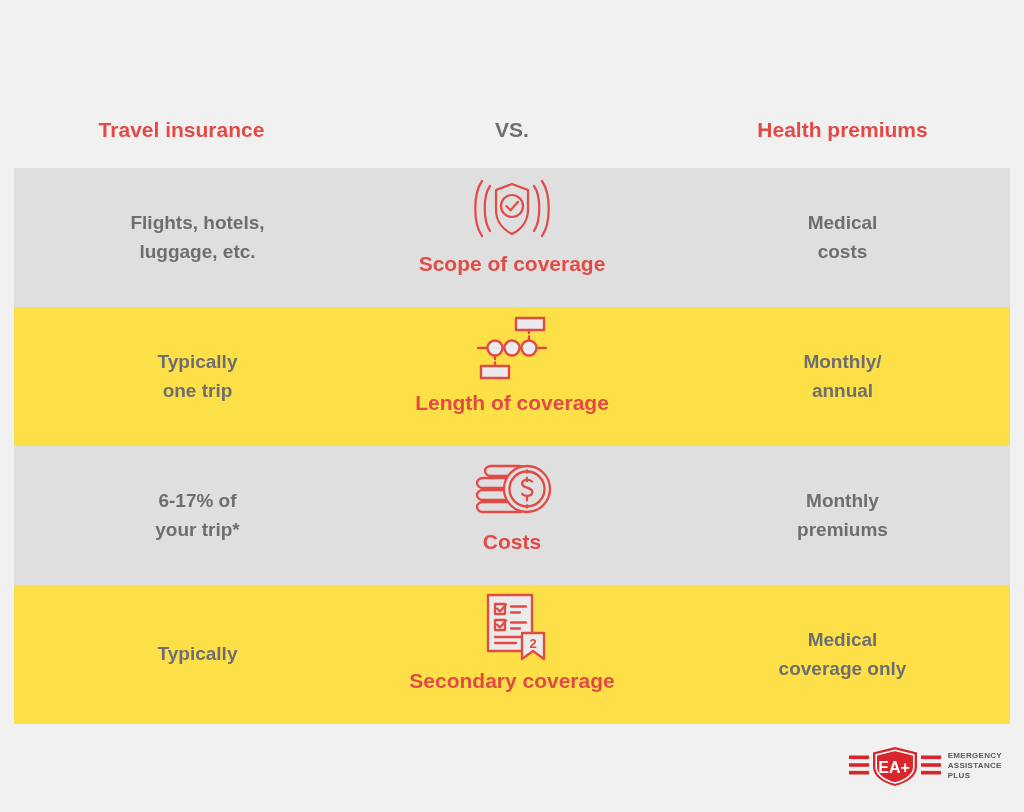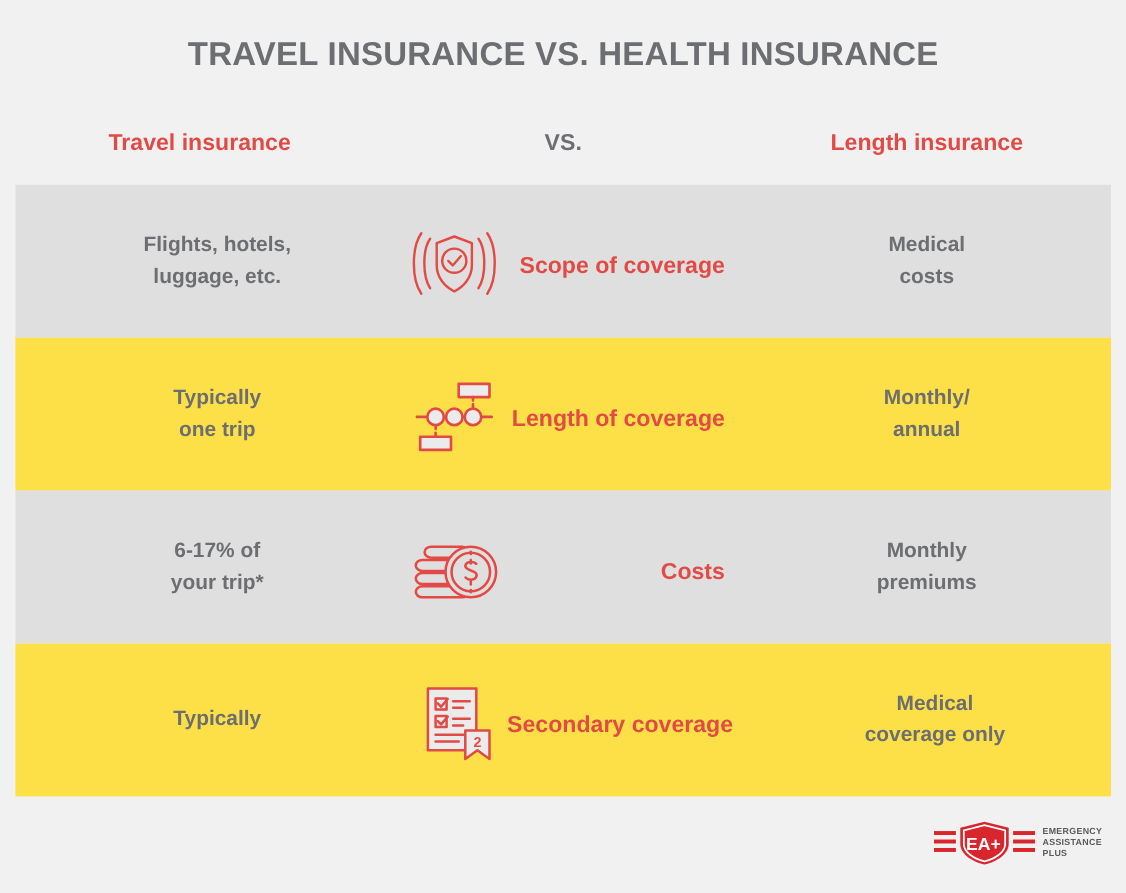--- a/index.html
+++ b/index.html
@@ -89,22 +89,22 @@
     flex: 0 0 335px;
     color: #6d6e71;
     font-size: 19px;
     font-weight: bold;
     line-height: 1.52;
     padding: 0 18px;
     margin-left: 16px;
   }
   .cell.center {
     flex: 1 1 auto;
-    flex-direction: row;
-    justify-content: space-between;
+    flex-direction: column;
+    justify-content: flex-start;
     padding-top: 4px;
   }
 
   .icon-wrap {
     width: 96px;
     height: 74px;
     display: flex;
     align-items: center;
     justify-content: center;
   }
@@ -137,26 +137,25 @@
     letter-spacing: 0.3px;
     text-transform: uppercase;
     white-space: pre-line;
   }
 </style>
 </head>
 <body>
 
 <div class="infographic">
 
-  <div class="page-title">TRAVEL INSURANCE VS. HEALTH INSURANCE</div>
 
   <div class="col-headers">
     <div class="col-head left">Travel insurance</div>
     <div class="col-head mid">VS.</div>
-    <div class="col-head right">Length insurance</div>
+    <div class="col-head right">Health premiums</div>
   </div>
 
   <div class="rows">
 
     <div class="row shade-dark">
       <div class="cell side">
         <div>
           <span>Flights, hotels,</span><br>
           <span>luggage, etc.</span>
         </div>

